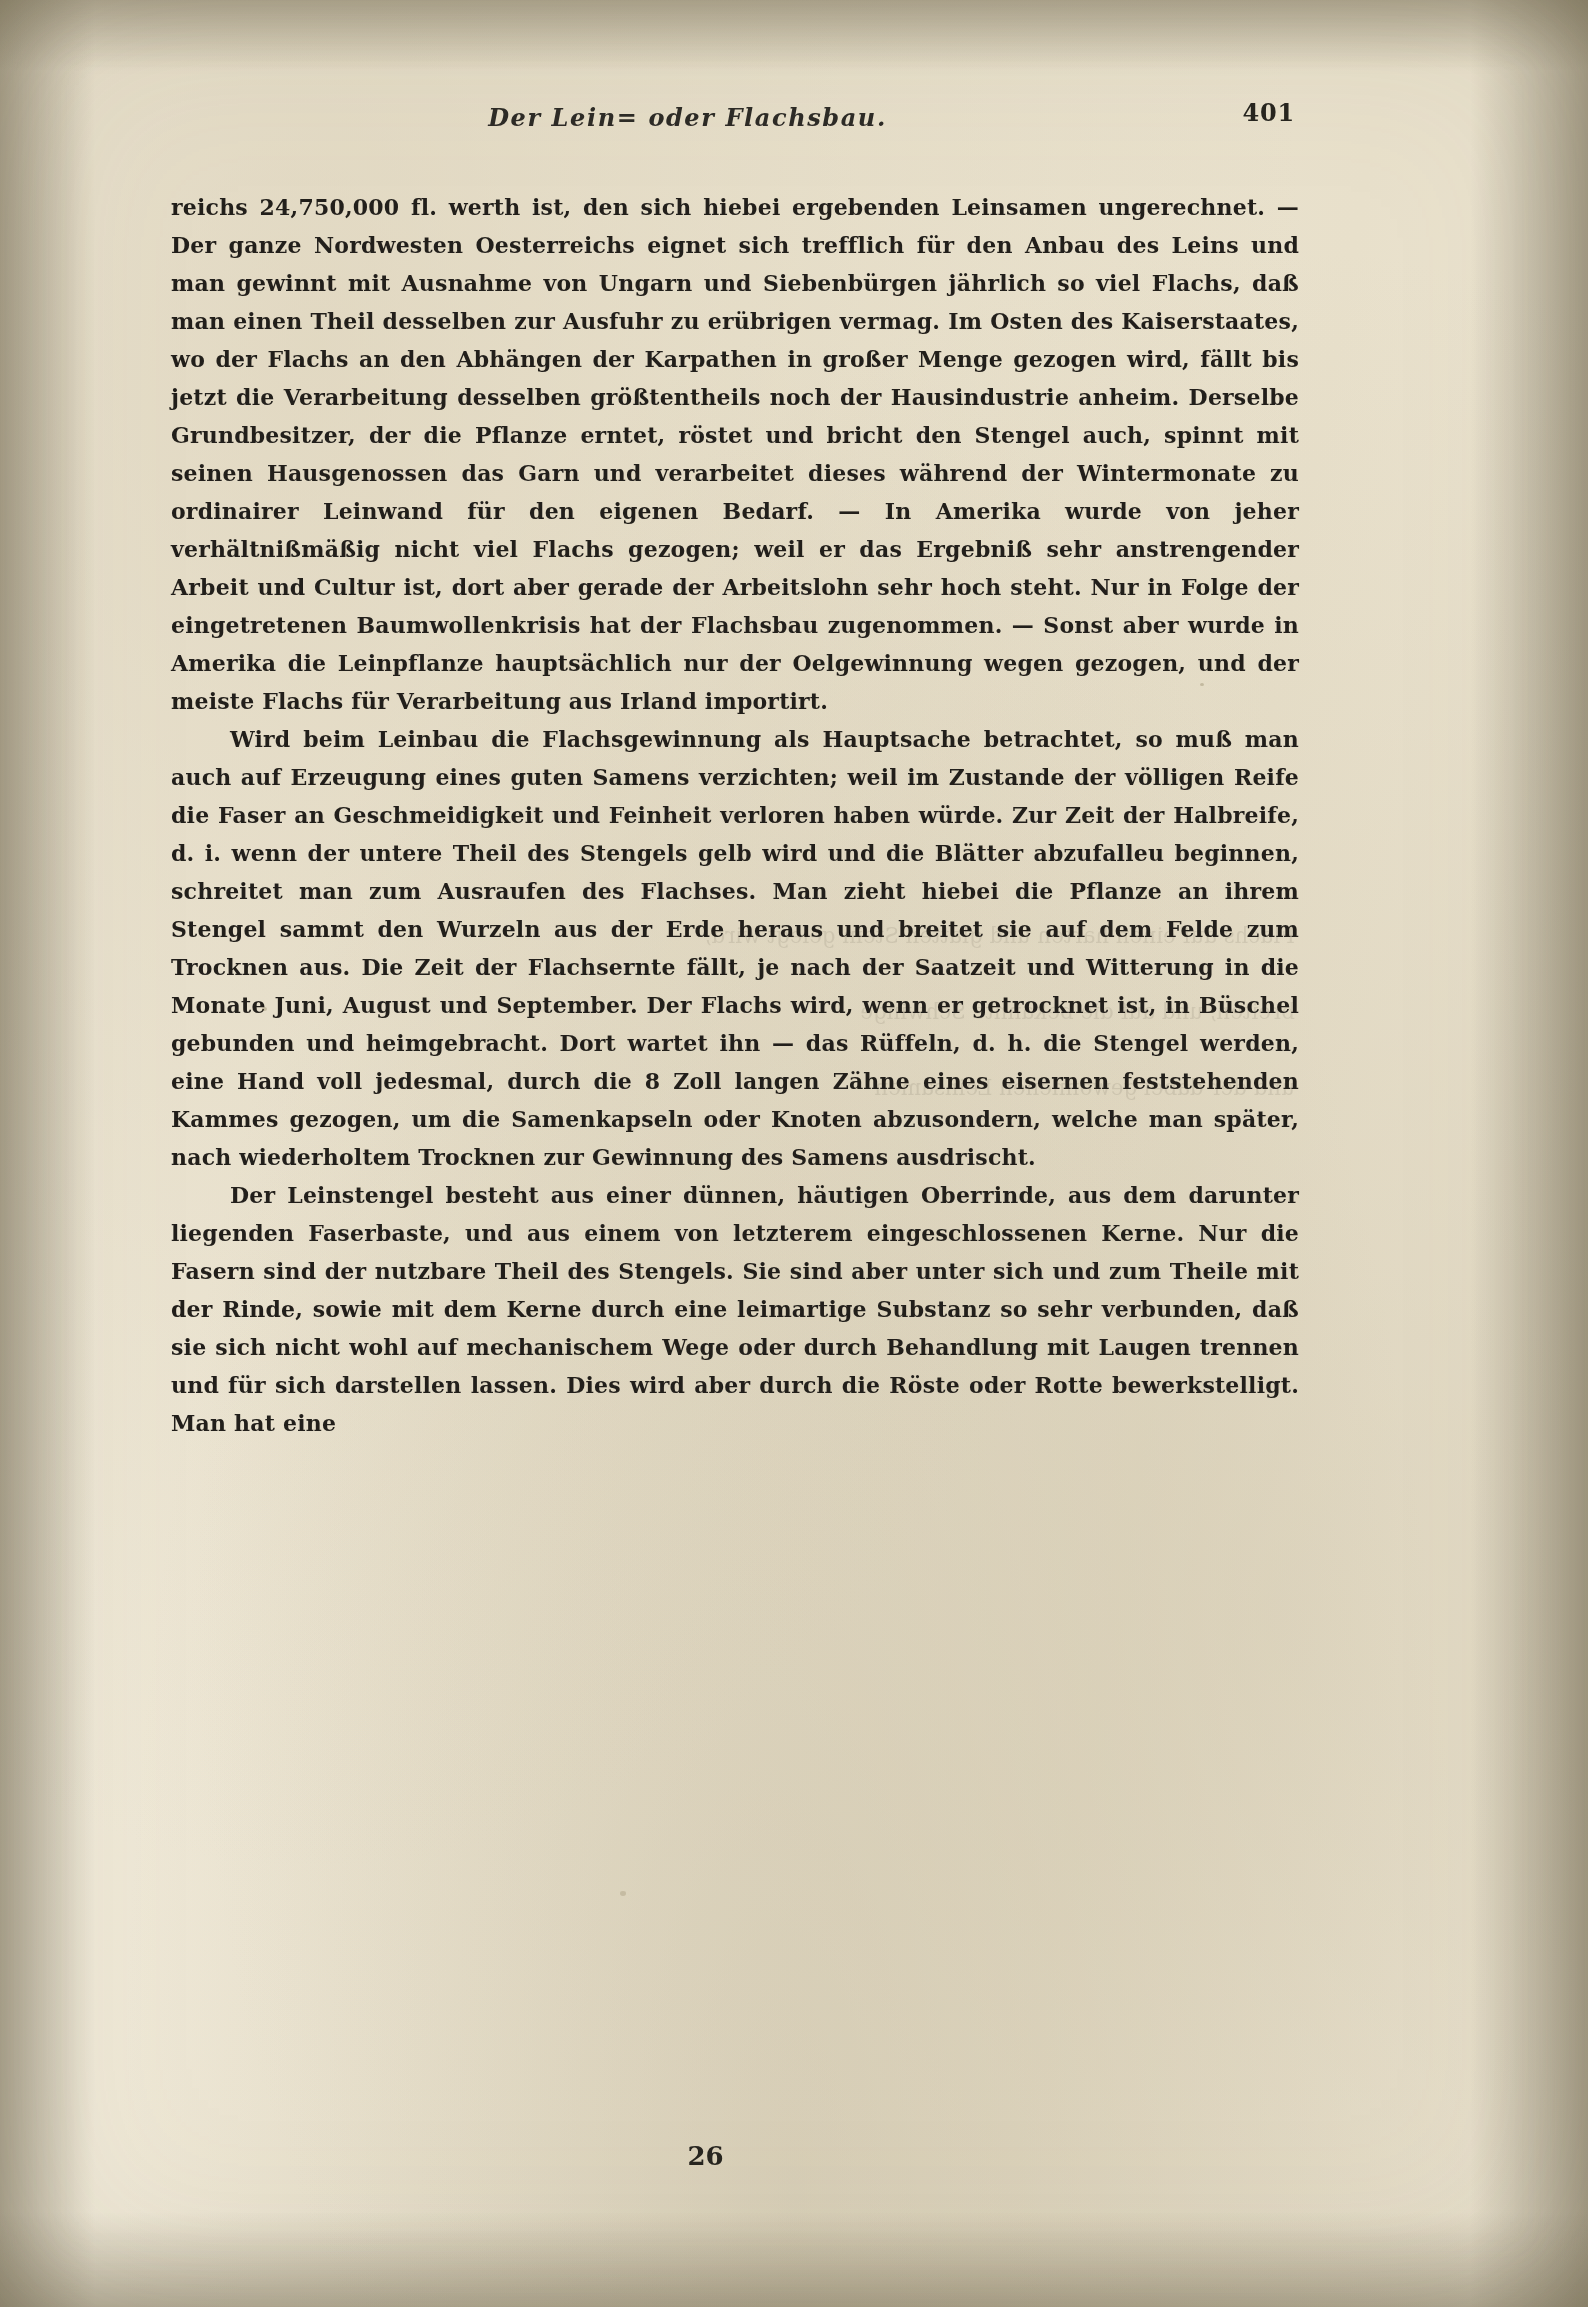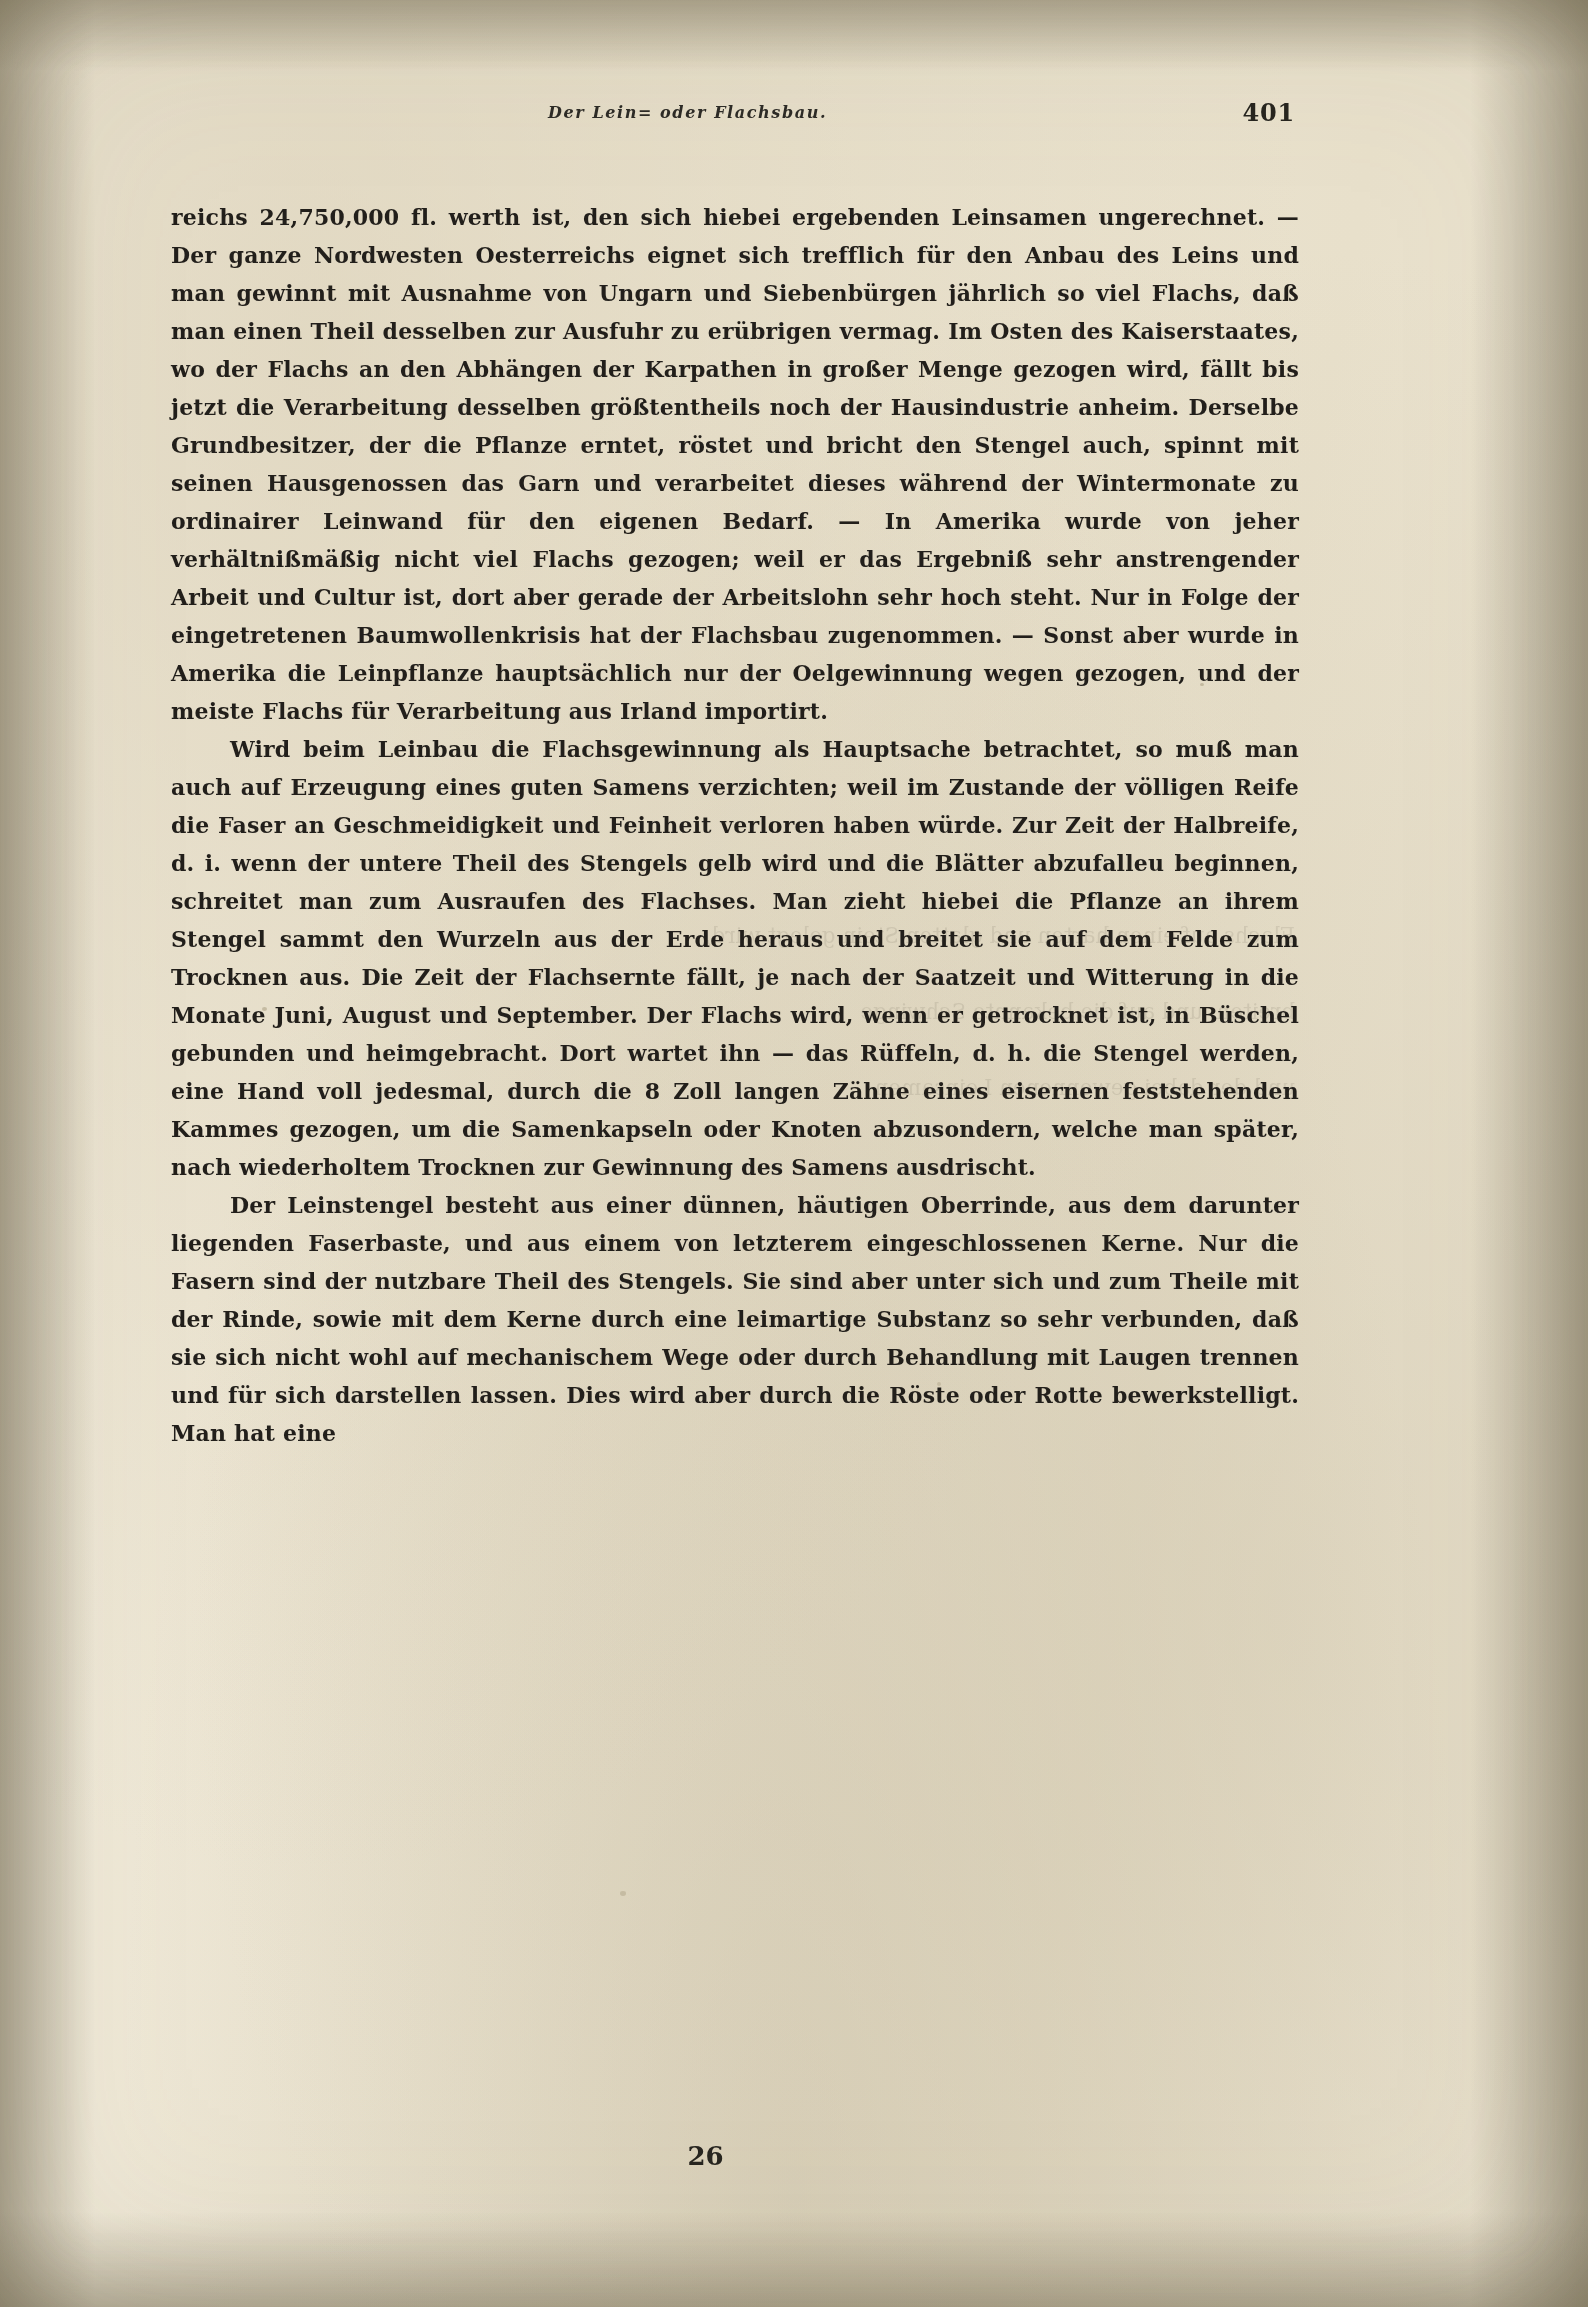--- a/index.html
+++ b/index.html
@@ -74,38 +74,38 @@
   .head {
     position: relative;
     height: 56px;
   }
   .head-title {
     position: absolute;
     left: 0; right: 0;
     text-align: center;
     padding-right: 95px;
     font-family: "DejaVu Serif", serif;
-    font-size: 16px;
+    font-size: 24px;
     font-weight: 700;
     letter-spacing: 1.6px;
     color: #2c2a26;
     font-style: italic;
   }
   .head-pageno {
     position: absolute;
     right: 4px;
     top: -4.8px;
     font-size: 24px;
     font-weight: 700;
     color: #26241f;
     letter-spacing: 0.8px;
   }
 
   .body-text {
-    margin-top: 39px;
+    margin-top: 29px;
     font-family: "DejaVu Serif", serif;
     font-size: 22px;
     line-height: 38px;
     color: #221f1b;
     text-align: justify;
     text-justify: inter-word;
     font-weight: 600;
     letter-spacing: 0.2px;
     -webkit-font-smoothing: antialiased;
   }

